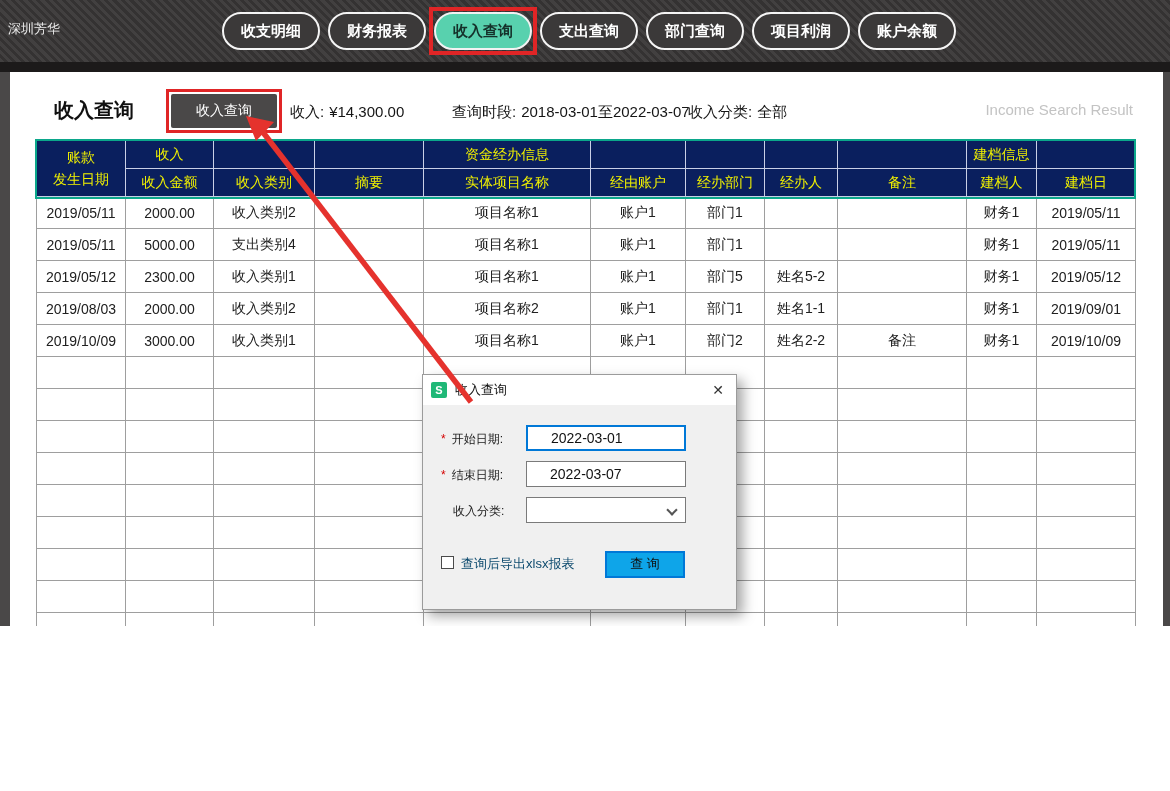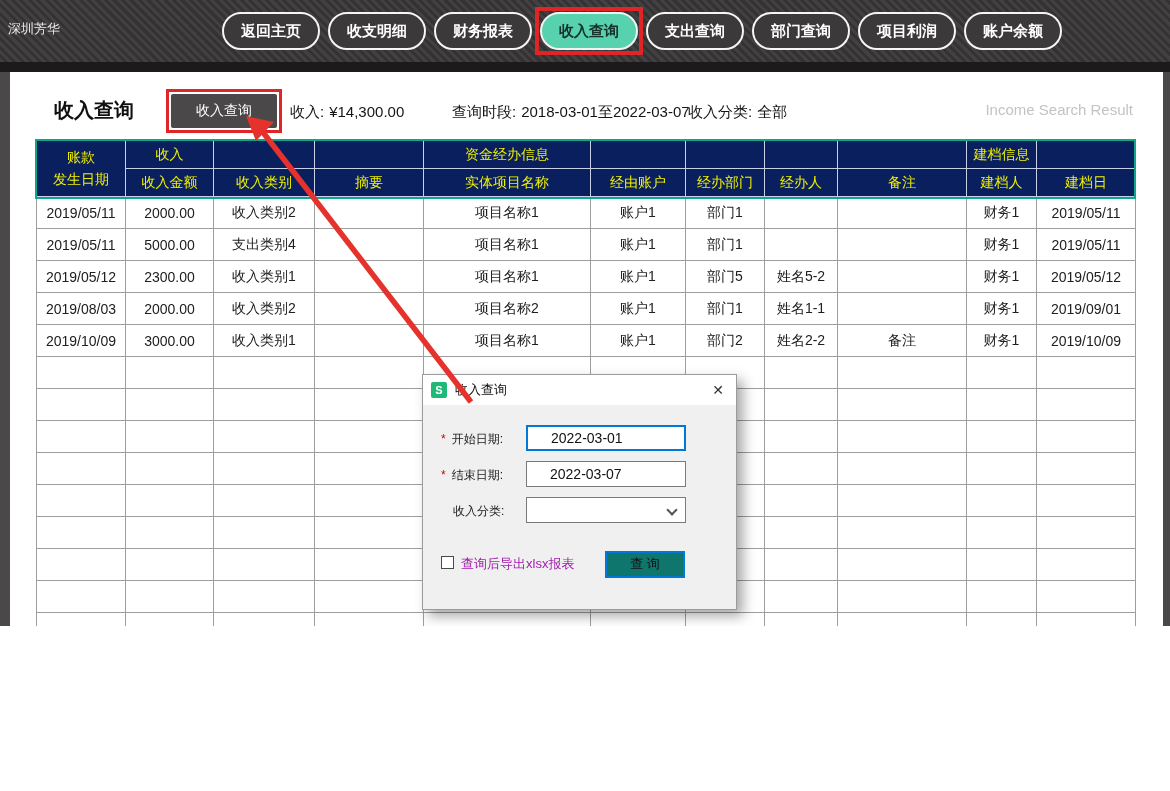--- a/index.html
+++ b/index.html
@@ -64,35 +64,34 @@
   .dlg-input { position:absolute; left:103px; width:160px; height:26px; background:#fff;
     border:1px solid #7a7a7a; font-size:14px; padding:0 23px; color:#111;
     font-family:"Liberation Sans", sans-serif; }
   .dlg-input.focused { border:2px solid #0078d7; }
   .dlg-select { position:absolute; left:103px; width:160px; height:26px; background:#fff;
     border:1px solid #7a7a7a; cursor:pointer; }
   .chevron { position:absolute; right:9px; top:8px; width:8px; height:8px;
     border-right:2px solid #555; border-bottom:2px solid #555; transform:rotate(45deg); }
   .chk { position:absolute; left:18px; top:181px; width:13px; height:13px;
     border:1px solid #4a4a4a; background:#fff; cursor:pointer; }
-  .chk-label { position:absolute; left:38px; top:180px; font-size:13px; color:#a21caf; }
+  .chk-label { position:absolute; left:38px; top:180px; font-size:13px; color:#0c4a6e; }
   .dlg-btn { position:absolute; left:182px; top:176px; width:80px; height:27px;
-    background:#0f766e; border:2px solid #0078d7; font-size:13px; color:#111;
+    background:#0ea5e9; border:2px solid #0078d7; font-size:13px; color:#111;
     text-align:center; line-height:22px; cursor:pointer; }
 </style>
 </head>
 <body>
 
 <div id="page">
 
   <div class="topbar"></div>
   <div class="topbar-edge"></div>
   <div class="brand">深圳芳华</div>
   <div class="nav">
-      <div class="nav-btn">返回主页</div>
       <div class="nav-btn">收支明细</div>
       <div class="nav-btn">财务报表</div>
       <div class="red-box-nav">
         <div class="nav-btn active">收入查询</div>
       </div>
       <div class="nav-btn">支出查询</div>
       <div class="nav-btn">部门查询</div>
       <div class="nav-btn">项目利润</div>
       <div class="nav-btn">账户余额</div>
     </div>

